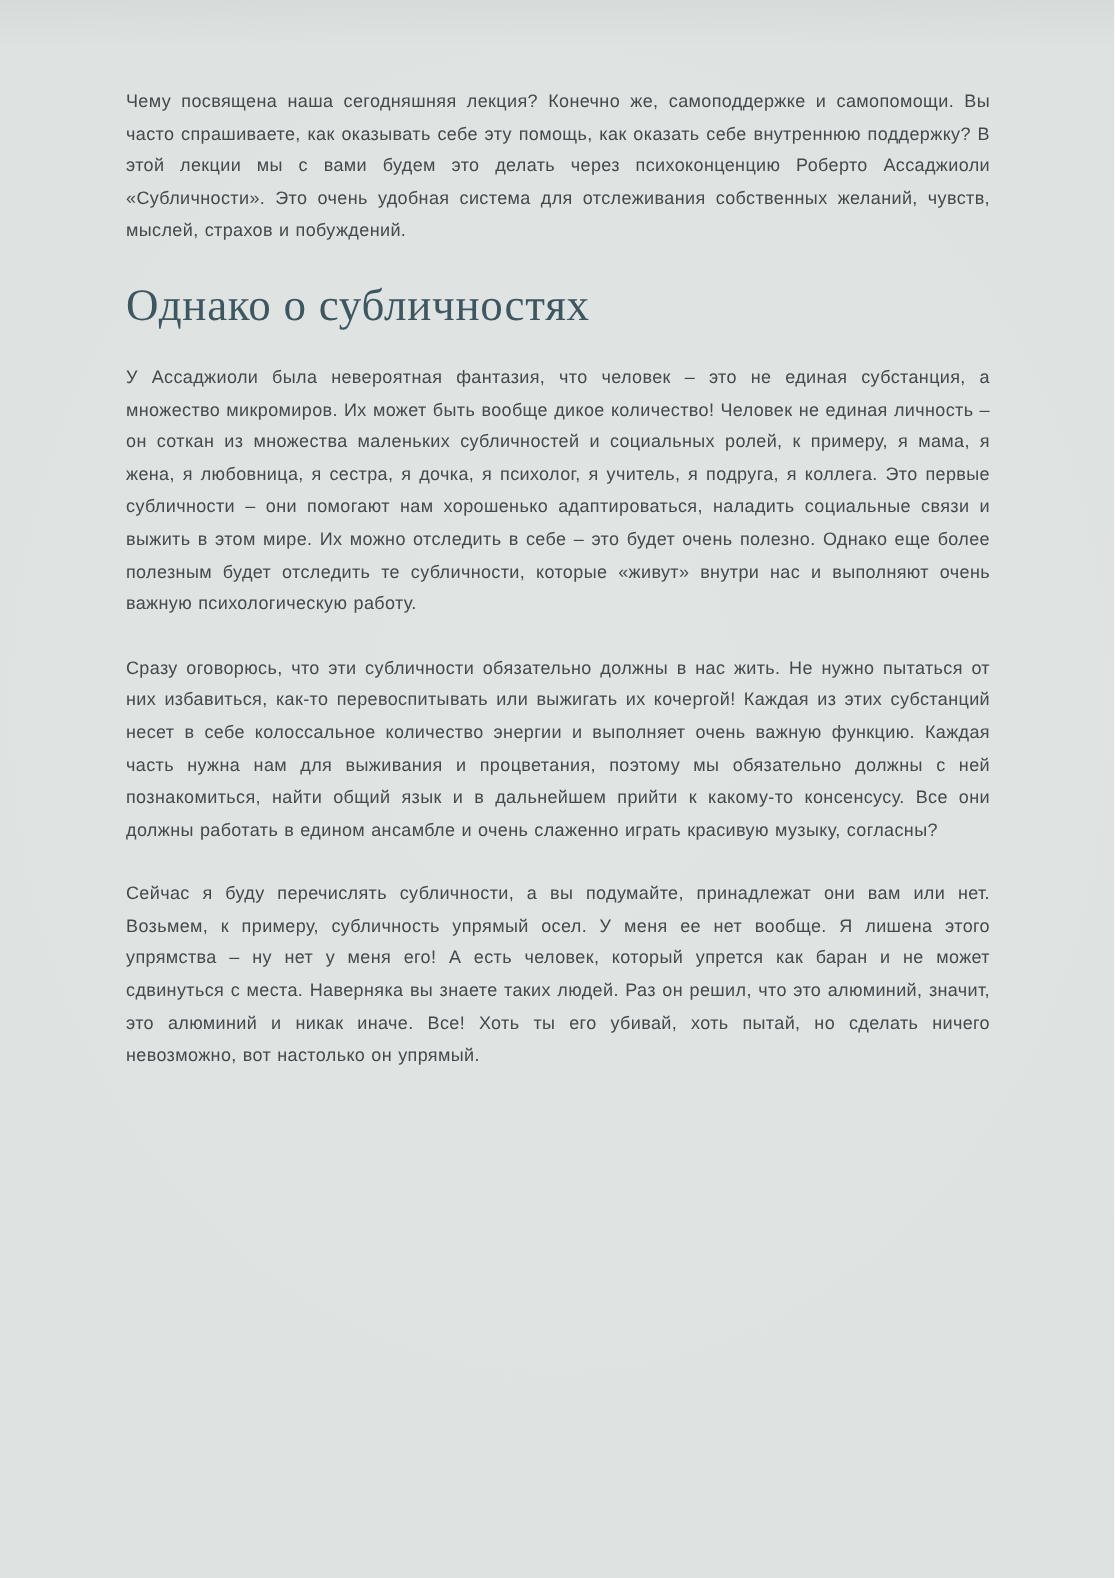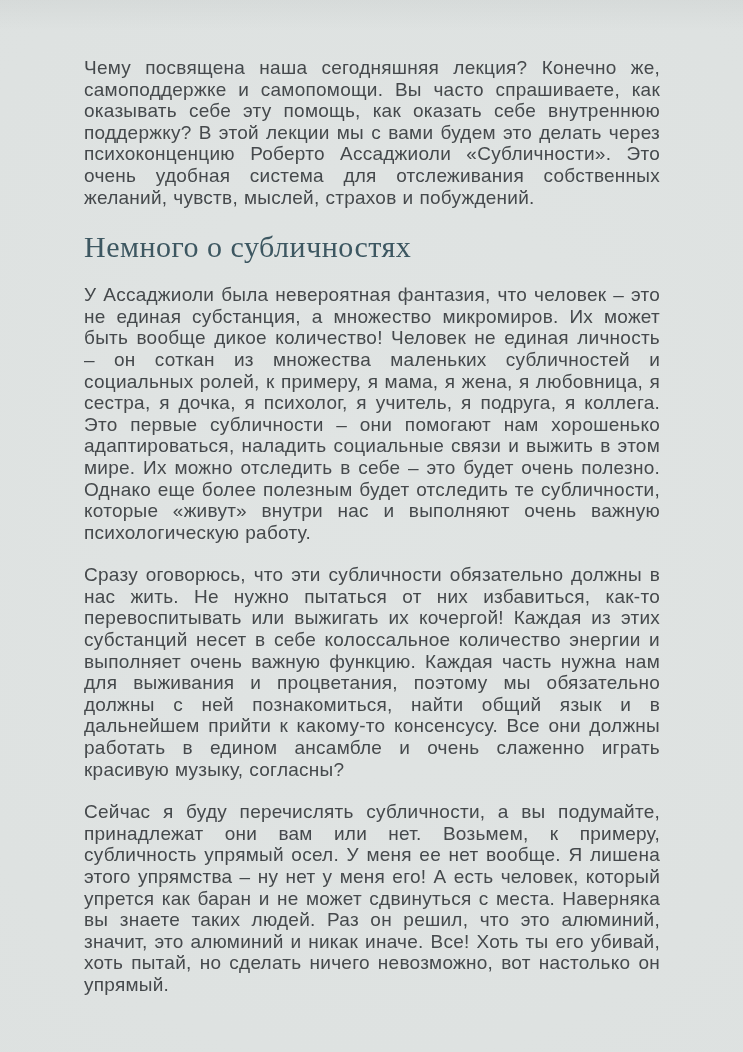--- a/index.html
+++ b/index.html
@@ -15,21 +15,21 @@
     height: 1052px;
     background:
       linear-gradient(180deg, rgba(70,80,80,0.05) 0%, rgba(70,80,80,0) 3%),
       radial-gradient(140% 120% at 50% 45%, #e0e4e3 0%, #dde1e0 70%, #d5dad9 100%);
   }
   .content {
     padding: 57px 83px 0 84px;
   }
   .body-para {
     font-family: "Liberation Sans", sans-serif;
-    font-size: 19px;
+    font-size: 12px;
     line-height: 21.6px;
     letter-spacing: 0.25px;
     word-spacing: 0.5px;
     color: #45494c;
     text-align: justify;
     margin: 0 0 21px 0;
   }
   .section-heading {
     font-family: "Liberation Serif", serif;
     font-weight: 400;
@@ -54,18 +54,18 @@
     color: #33494f;
     display: inline-block;
   }
 </style>
 </head>
 <body>
 
 <div class="page">
   <main class="content">
     <p class="body-para">Чему посвящена наша сегодняшняя лекция? Конечно же, самоподдержке и самопомощи. Вы часто спрашиваете, как оказывать себе эту помощь, как оказать себе внутреннюю поддержку? В этой лекции мы с вами будем это делать через психоконценцию Роберто Ассаджиоли «Субличности». Это очень удобная система для отслеживания собственных желаний, чувств, мыслей, страхов и побуждений.</p>
-    <h1 class="section-heading">Немного о субличностях</h1>
+    <h1 class="section-heading">Однако о субличностях</h1>
     <p class="body-para">У Ассаджиоли была невероятная фантазия, что человек – это не единая субстанция, а множество микромиров. Их может быть вообще дикое количество! Человек не единая личность – он соткан из множества маленьких субличностей и социальных ролей, к примеру, я мама, я жена, я любовница, я сестра, я дочка, я психолог, я учитель, я подруга, я коллега. Это первые субличности – они помогают нам хорошенько адаптироваться, наладить социальные связи и выжить в этом мире. Их можно отследить в себе – это будет очень полезно. Однако еще более полезным будет отследить те субличности, которые «живут» внутри нас и выполняют очень важную психологическую работу.</p>
     <p class="body-para">Сразу оговорюсь, что эти субличности обязательно должны в нас жить. Не нужно пытаться от них избавиться, как-то перевоспитывать или выжигать их кочергой! Каждая из этих субстанций несет в себе колоссальное количество энергии и выполняет очень важную функцию. Каждая часть нужна нам для выживания и процветания, поэтому мы обязательно должны с ней познакомиться, найти общий язык и в дальнейшем прийти к какому-то консенсусу. Все они должны работать в едином ансамбле и очень слаженно играть красивую музыку, согласны?</p>
     <p class="body-para">Сейчас я буду перечислять субличности, а вы подумайте, принадлежат они вам или нет. Возьмем, к примеру, субличность упрямый осел. У меня ее нет вообще. Я лишена этого упрямства – ну нет у меня его! А есть человек, который упрется как баран и не может сдвинуться с места. Наверняка вы знаете таких людей. Раз он решил, что это алюминий, значит, это алюминий и никак иначе. Все! Хоть ты его убивай, хоть пытай, но сделать ничего невозможно, вот настолько он упрямый.</p>
   </main>
 </div>
 
 </body></html>

